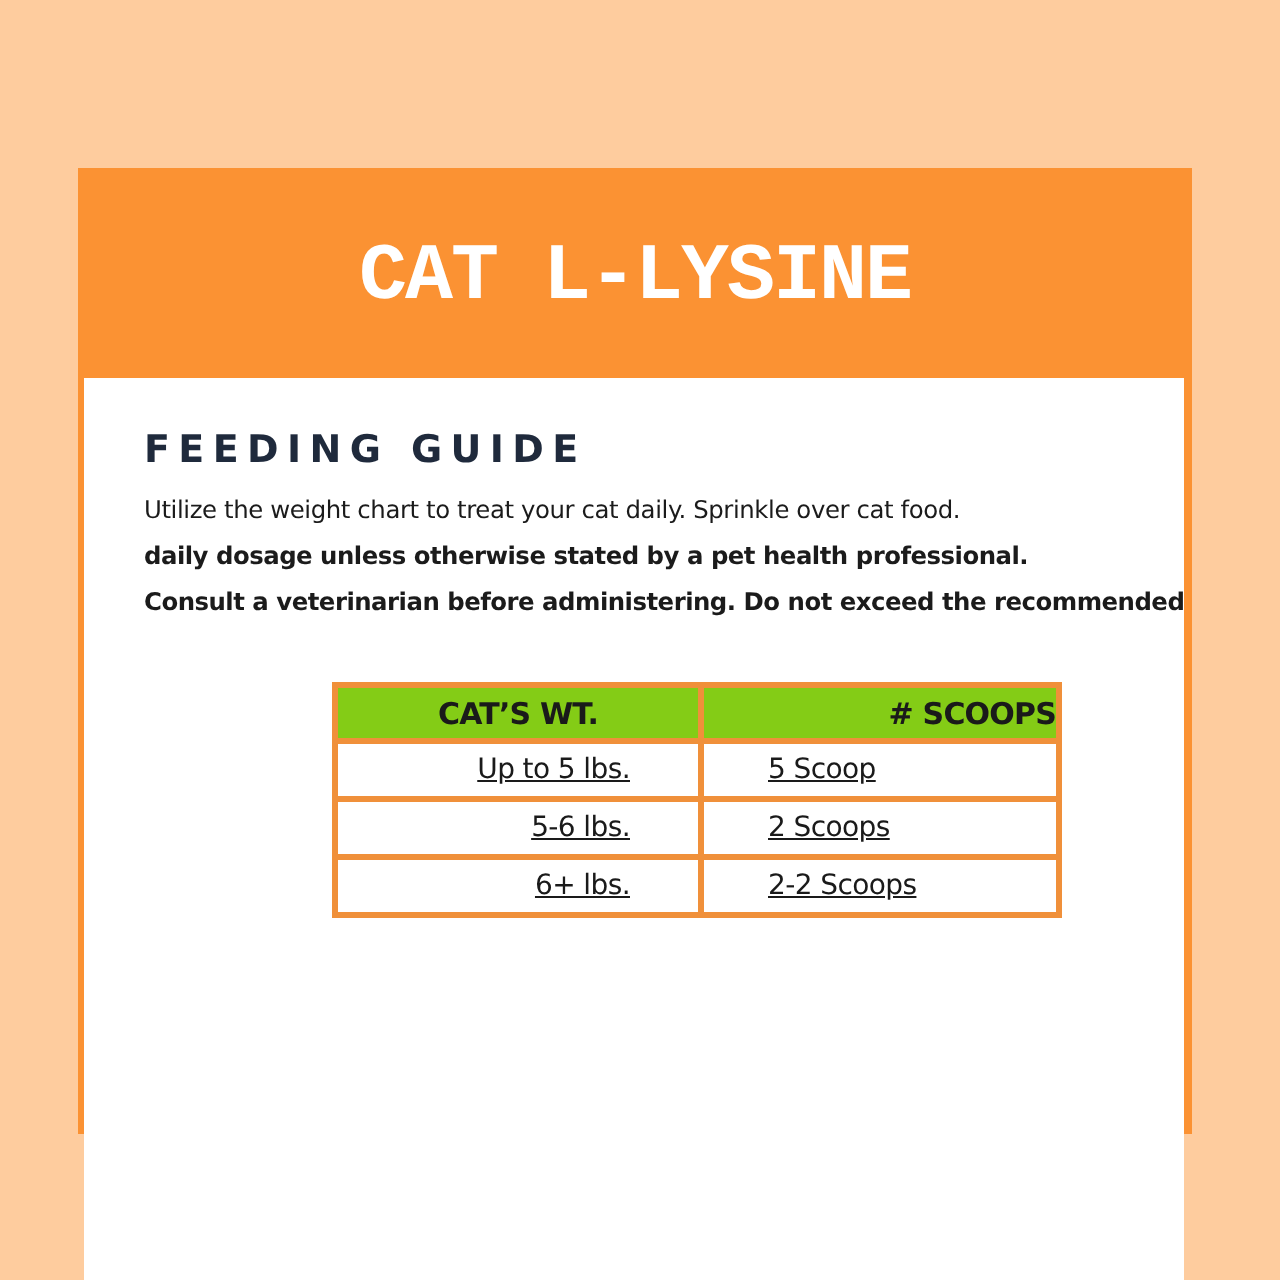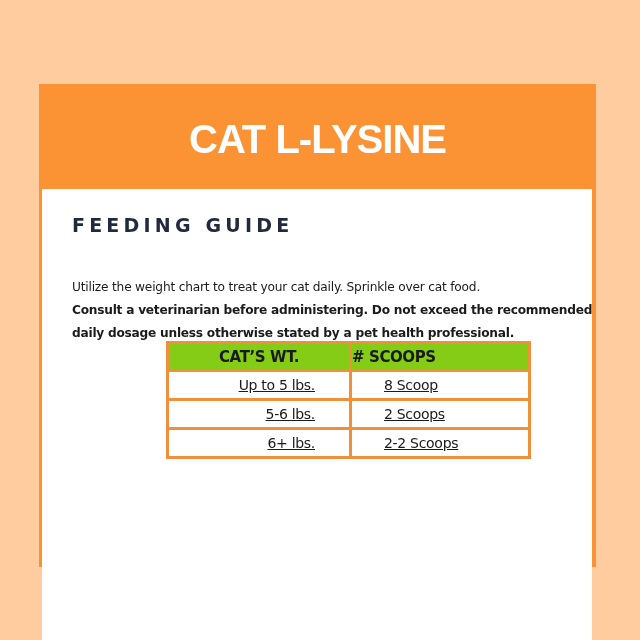--- a/index.html
+++ b/index.html
@@ -17,21 +17,21 @@
       background: #fb9233;
       box-sizing: border-box;
     }
     .card-header {
       position: absolute;
       left: 0; top: 0; width: 557px; height: 105px;
       display: flex; align-items: center; justify-content: center;
     }
     .card-title {
       color: #ffffff;
-      font-family: Liberation Sans, sans-serif;
+      font-family: Liberation Mono, monospace;
       font-weight: bold;
       font-size: 40px;
       letter-spacing: -1px;
       margin-top: 6px;
     }
     .card-body {
       position: absolute;
       left: 3px; top: 105px;
       width: 550px; height: 487px;
       background: #ffffff;
@@ -49,21 +49,21 @@
     .intro {
       position: absolute;
       left: 30px; top: 55px;
       width: 520px;
       color: #1b1b1b;
       font-size: 12.2px;
       line-height: 23px;
     }
     .intro p { margin: 0; white-space: nowrap; }
     .intro .bold { font-weight: bold; letter-spacing: -0.25px; }
-    .intro .normal { letter-spacing: -0.2px; margin-top: 32px; }
+    .intro .normal { letter-spacing: -0.2px; }
 
     .dosage-table {
       position: absolute;
       left: 124px; top: 152px;
       border-collapse: collapse;
       border: 3px solid #f0903a;
     }
     .dosage-table th, .dosage-table td {
       border: 3px solid #f0903a;
       padding: 0;
@@ -75,21 +75,21 @@
       background: #84cc16;
       font-weight: bold;
       font-size: 15px;
       height: 25px;
       letter-spacing: -0.4px;
     }
     .dosage-table td { font-size: 14px; letter-spacing: -0.3px; text-decoration: underline; }
     .col-wt { width: 146px; }
     .col-sc { width: 144px; }
     .dosage-table th.col-wt { text-align: center; }
-    .dosage-table th.col-sc { text-align: left; }
+    .dosage-table th.col-sc { text-align: right; }
     .dosage-table td.col-wt { text-align: right; padding-right: 34px; }
     .dosage-table td.col-sc { text-align: left; padding-left: 32px; }
 
     .disclaimer {
       position: absolute;
       left: 30px; top: 305px;
       width: 510px;
       color: #1b1b1b;
       font-size: 12.2px;
       line-height: 26px;
@@ -103,35 +103,35 @@
 <div class="card">
   <div class="card-header">
     <div class="card-title">CAT L-LYSINE</div>
   </div>
 
   <div class="card-body">
     <h2 class="section-title">FEEDING GUIDE</h2>
 
     <div class="intro">
       <p class="normal">Utilize the weight chart to treat your cat daily. Sprinkle over cat food.</p>
+      <p class="bold">daily dosage unless otherwise stated by a pet health professional.</p>
       <p class="bold">Consult a veterinarian before administering. Do not exceed the recommended</p>
-      <p class="bold">daily dosage unless otherwise stated by a pet health professional.</p>
     </div>
 
     <table class="dosage-table">
       <thead>
         <tr>
           <th class="col-wt">CAT’S WT.</th>
           <th class="col-sc"># SCOOPS</th>
         </tr>
       </thead>
       <tbody>
         <tr>
           <td class="col-wt">Up to 5 lbs.</td>
-          <td class="col-sc">8 Scoop</td>
+          <td class="col-sc">5 Scoop</td>
         </tr>
         <tr>
           <td class="col-wt">5-6 lbs.</td>
           <td class="col-sc">2 Scoops</td>
         </tr>
         <tr>
           <td class="col-wt">6+ lbs.</td>
           <td class="col-sc">2-2 Scoops</td>
         </tr>
       </tbody>

